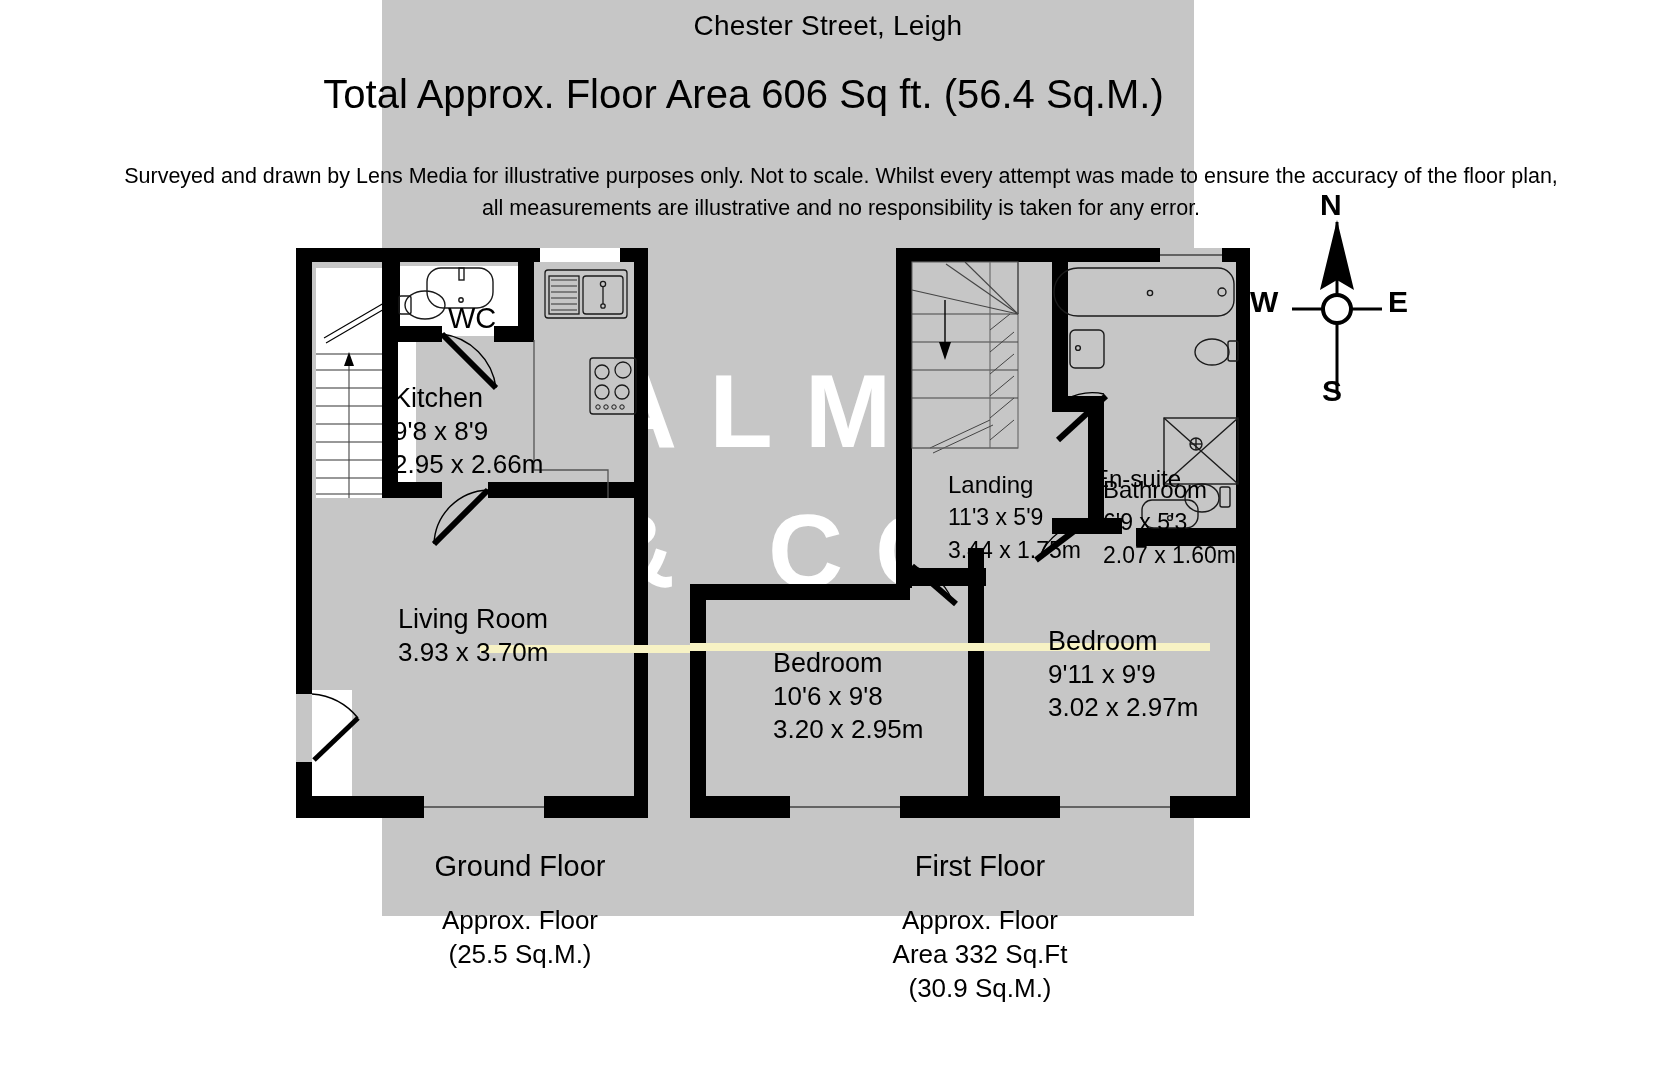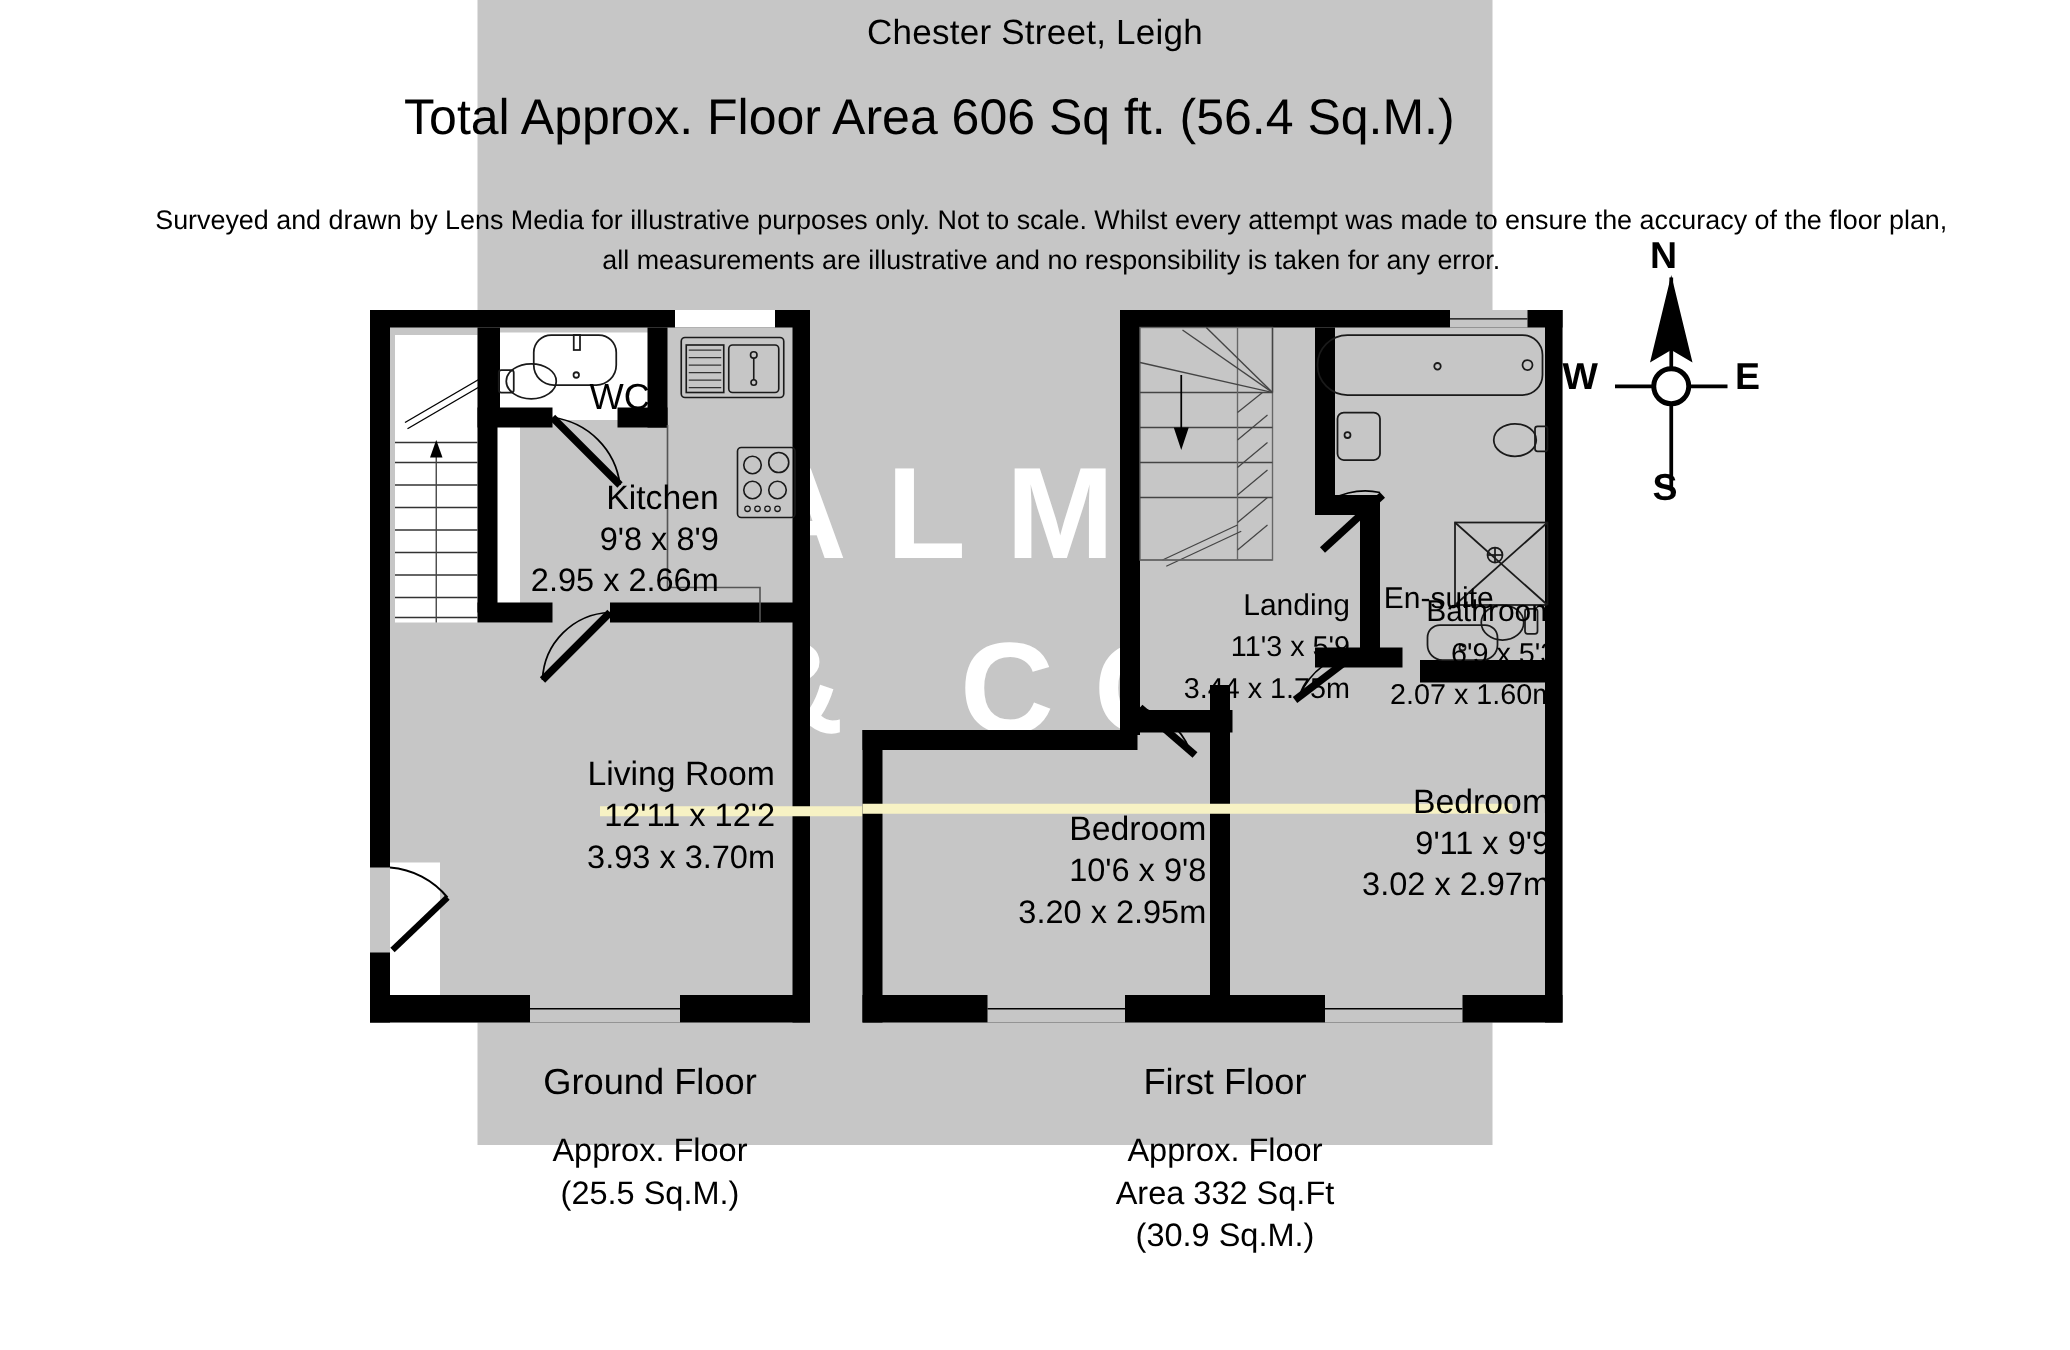--- a/index.html
+++ b/index.html
@@ -40,21 +40,21 @@
 
   
   .floor-name{position:absolute;text-align:center;font-size:29px;}
   .floor-area{position:absolute;text-align:center;font-size:26px;line-height:34px;}
   #gf-name{left:300px;top:850px;width:440px;}
   #ff-name{left:760px;top:850px;width:440px;}
   #gf-area{left:300px;top:903px;width:440px;}
   #ff-area{left:760px;top:903px;width:440px;}
 
   
-  .room{position:absolute;text-align:right;line-height:33px;}
+  .room{position:absolute;text-align:left;line-height:33px;padding-left:48px;}
   .room .rname{font-size:27px;display:block;}
   .room .rdim{font-size:26px;display:block;}
   .room.small .rname{font-size:24px;}
   .room.small .rdim{font-size:23px;}
 
   #lbl-wc{left:400px;top:302px;width:120px;}
   #lbl-wc .rname{font-size:29px;}
   #lbl-kitchen{left:345px;top:382px;width:230px;}
   #lbl-living{left:350px;top:603px;width:270px;}
   #lbl-landing{left:900px;top:468px;width:180px;}
@@ -298,21 +298,20 @@
 </div>
 
 <div class="room" id="lbl-kitchen">
   <span class="rname">Kitchen</span>
   <span class="rdim">9'8 x 8'9</span>
   <span class="rdim">2.95 x 2.66m</span>
 </div>
 
 <div class="room" id="lbl-living">
   <span class="rname">Living Room</span>
-  <span class="rdim">12'11 x 12'2</span>
   <span class="rdim">3.93 x 3.70m</span>
 </div>
 
 <div class="room small" id="lbl-landing">
   <span class="rname">Landing</span>
   <span class="rdim">11'3 x 5'9</span>
   <span class="rdim">3.44 x 1.75m</span>
 </div>
 
 <div class="room small" id="lbl-bath">

